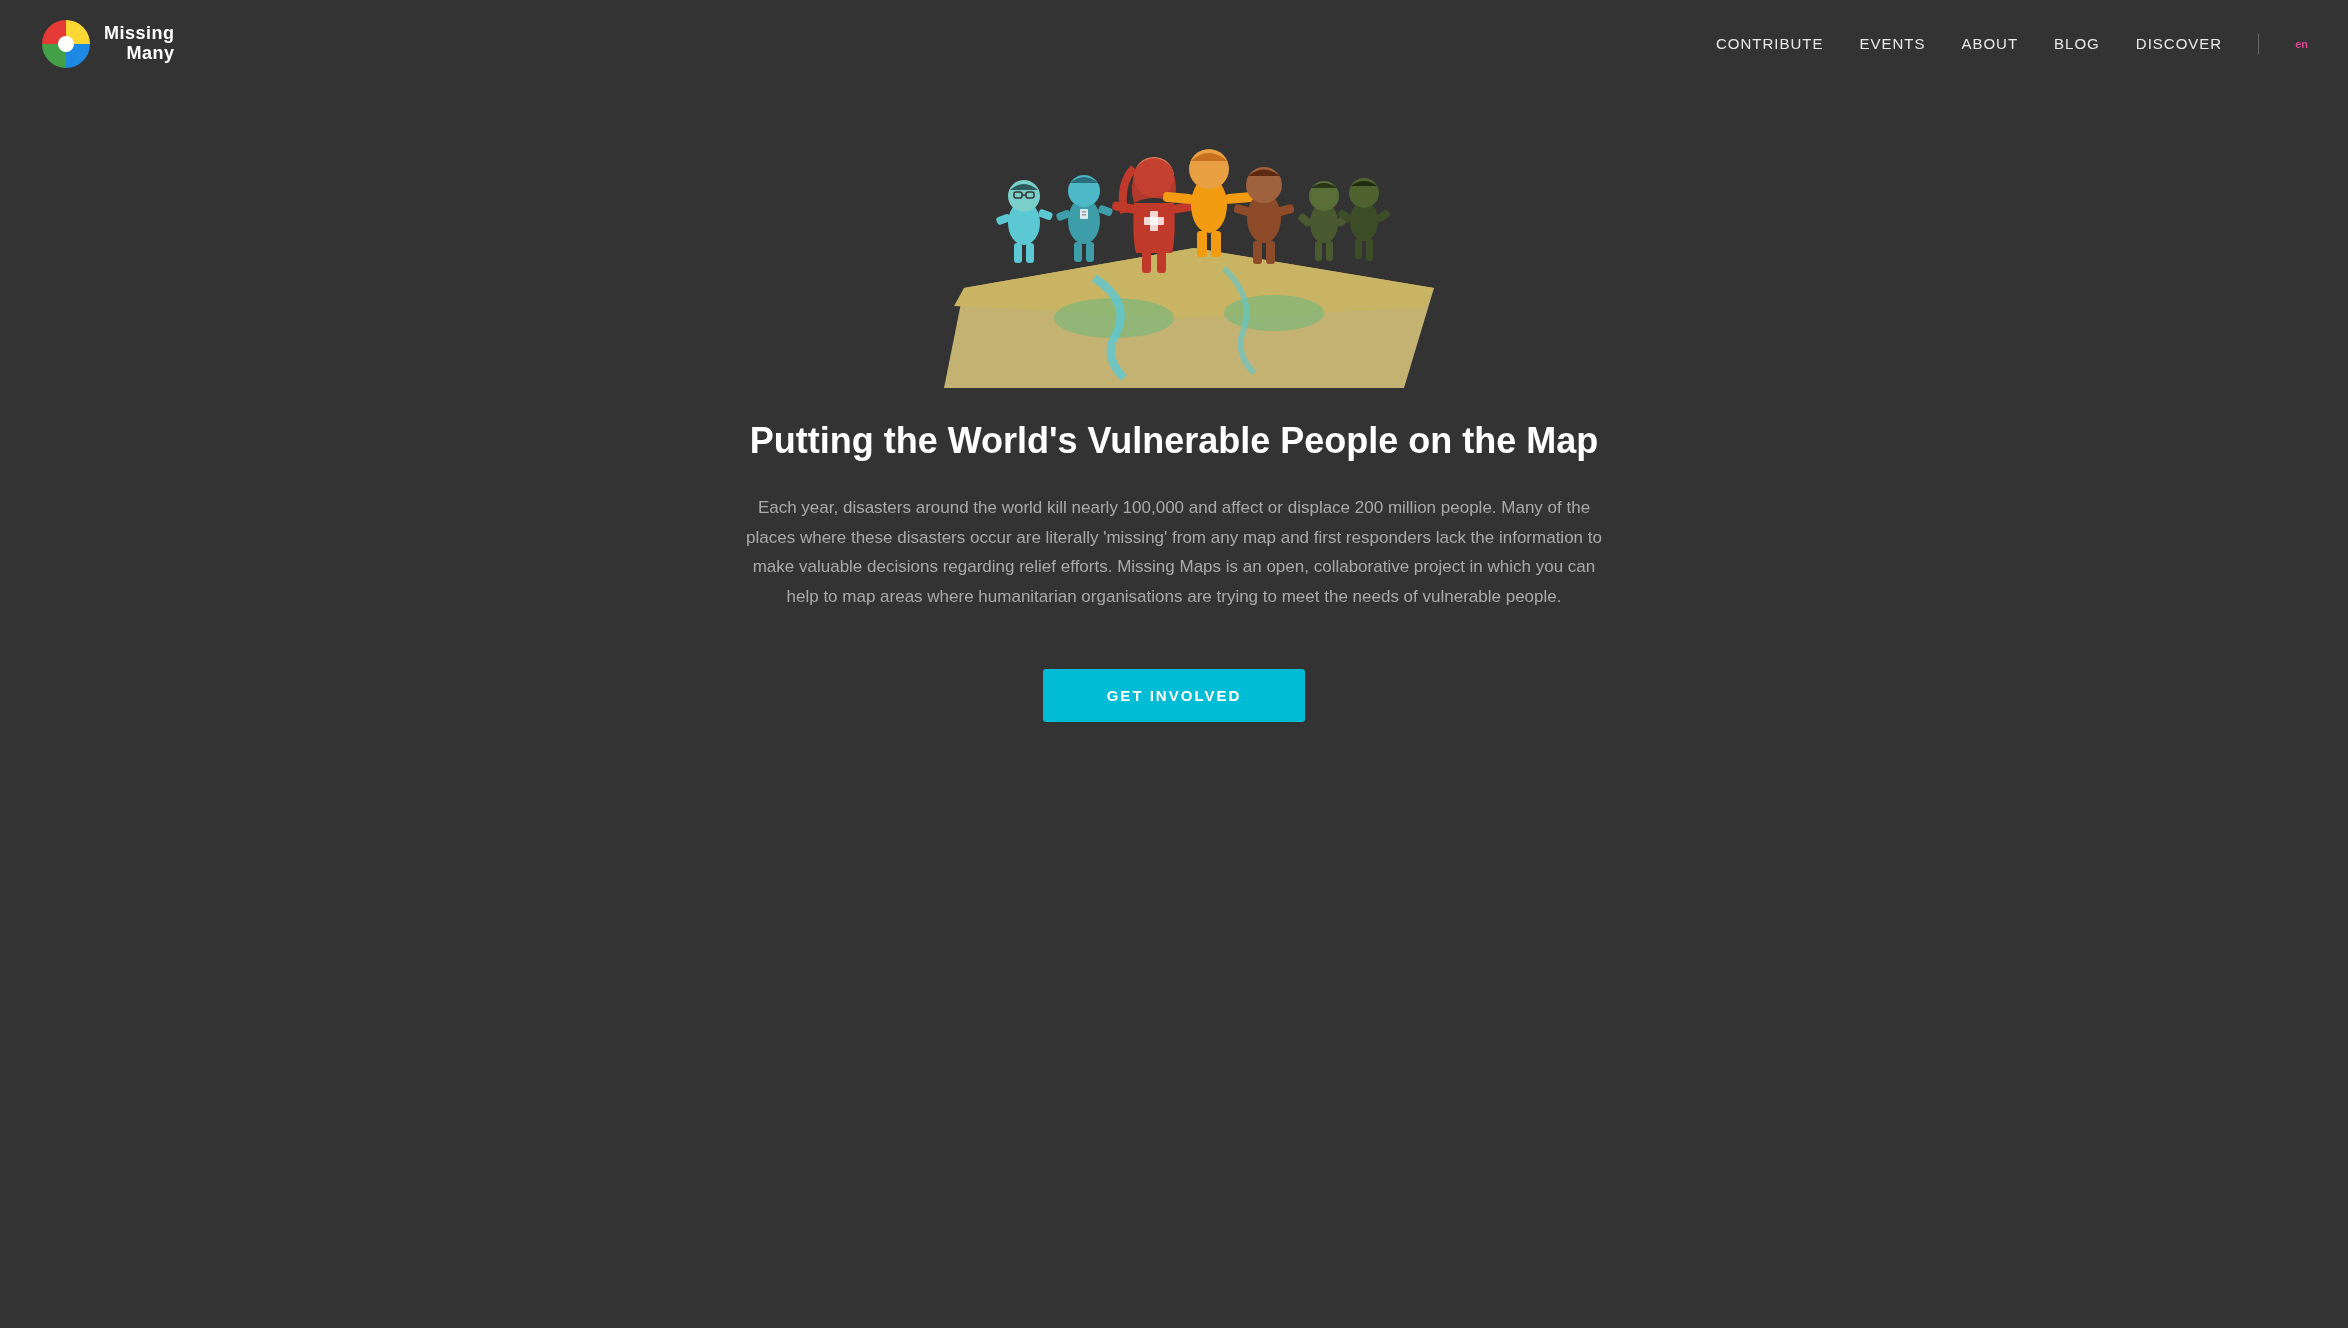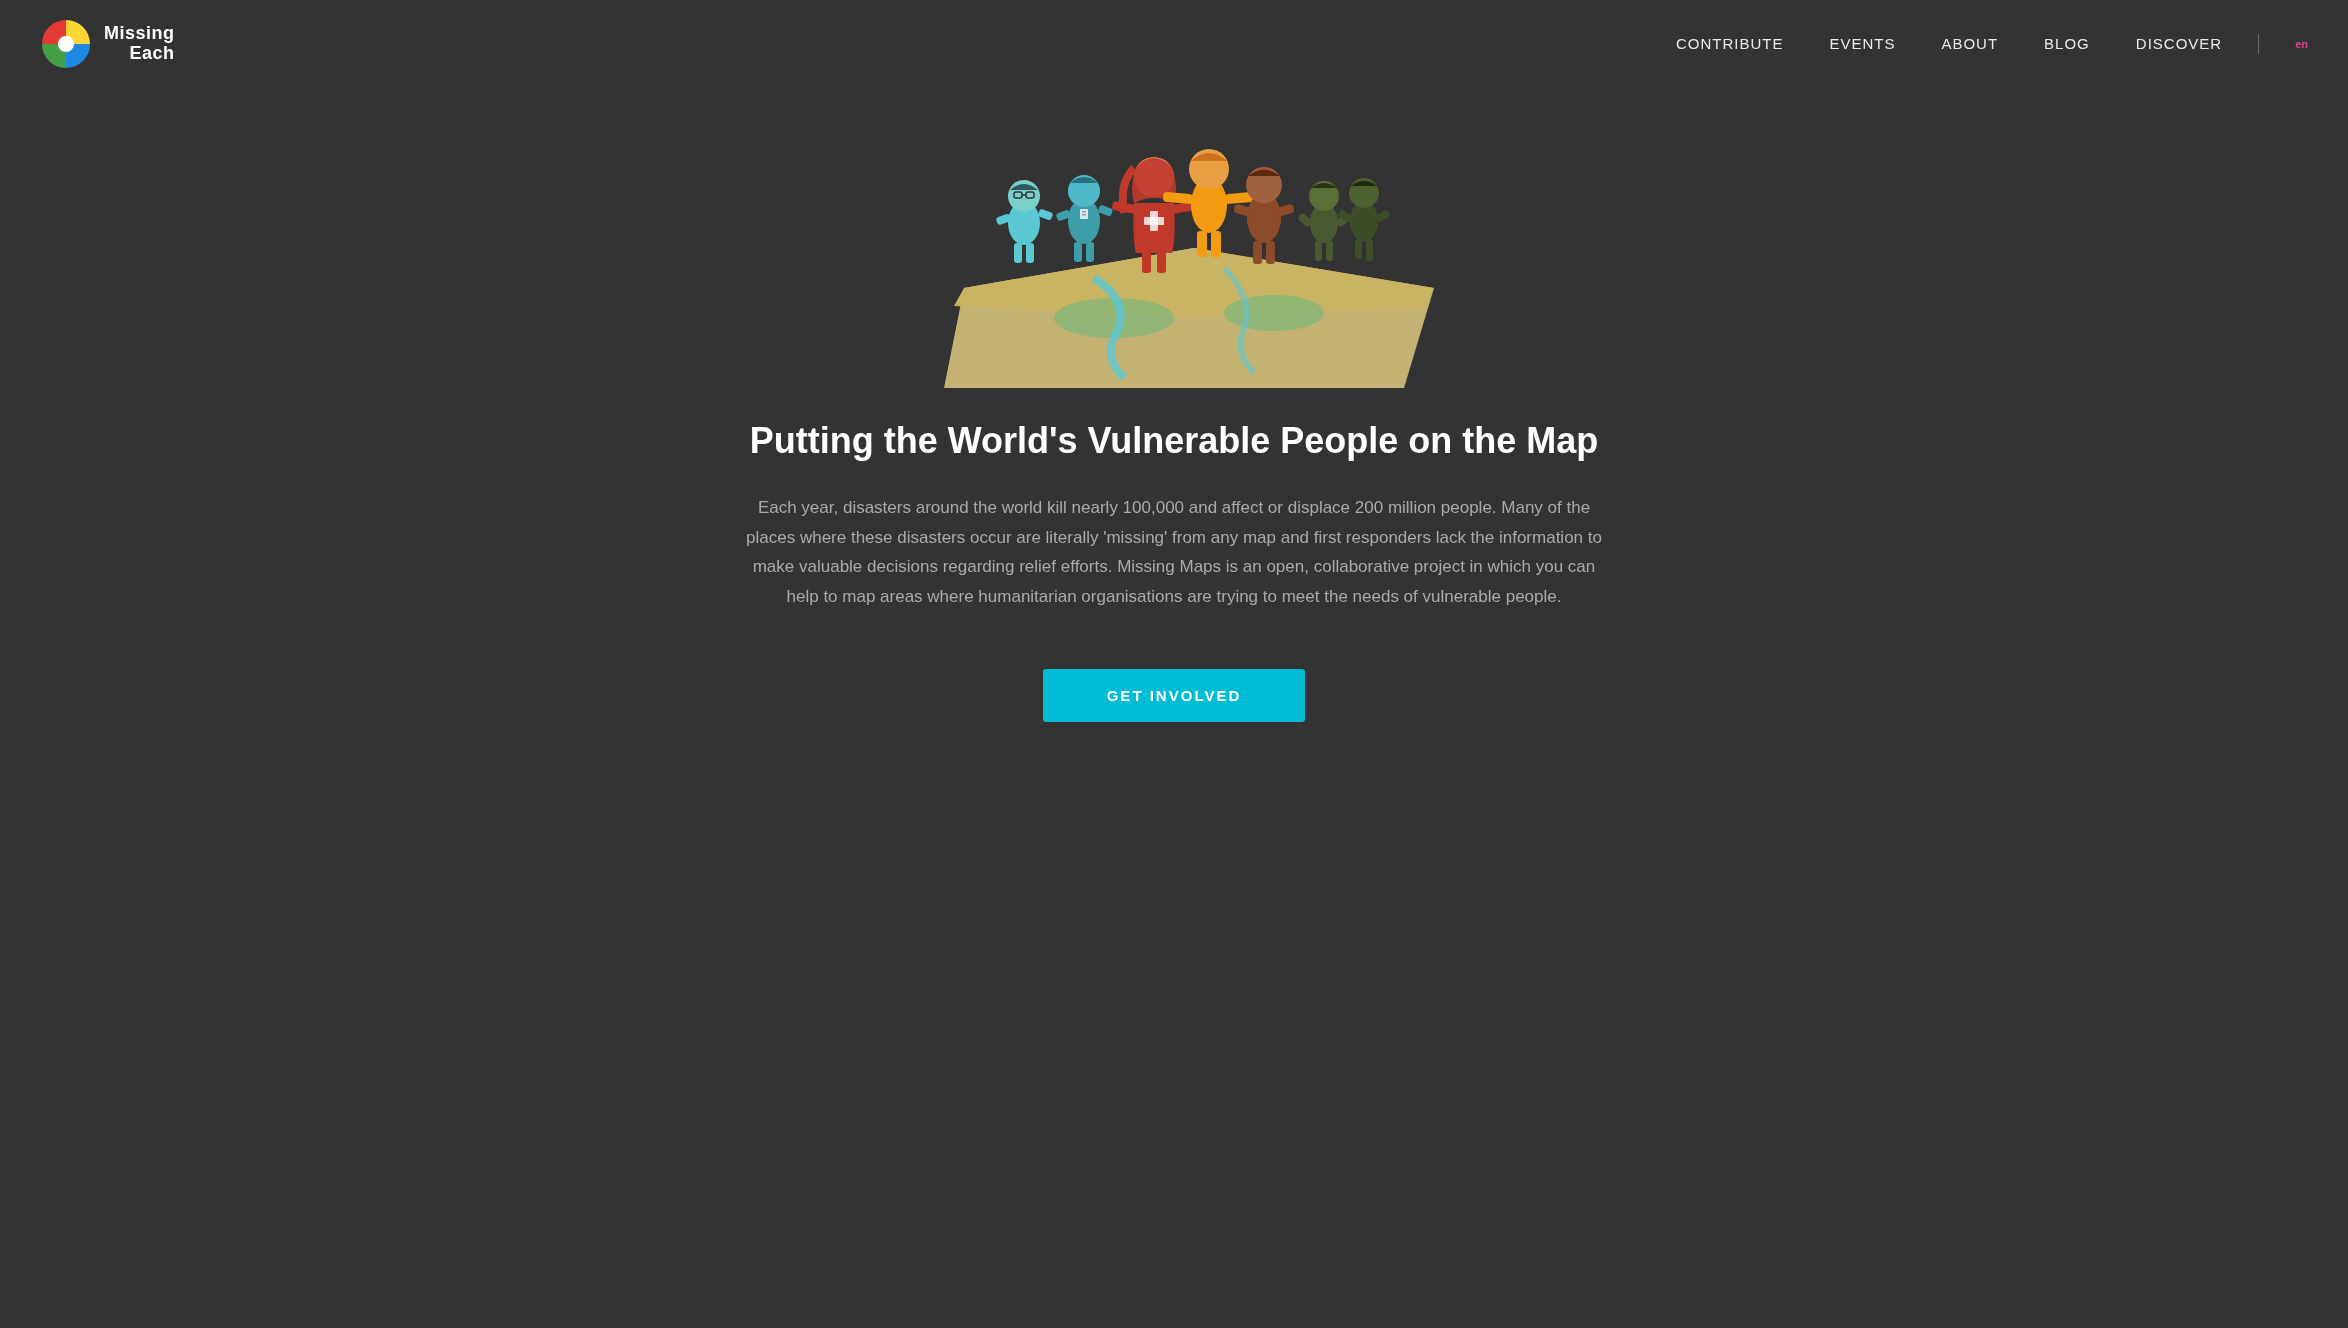--- a/index.html
+++ b/index.html
@@ -58,21 +58,21 @@
       font-size: 18px;
       font-weight: 700;
       color: #ffffff;
       letter-spacing: 0.5px;
       text-align: right;
     }
 
     .nav-links {
       display: flex;
       align-items: flex-start;
-      gap: 46px;
+      gap: 36px;
       list-style: none;
     }
 
     .nav-links li a {
       text-decoration: none;
       color: #ffffff;
       font-size: 15px;
       font-weight: 500;
       letter-spacing: 1px;
       text-transform: uppercase;
@@ -162,21 +162,21 @@
         <path d="M26,26 L50,26 A24,24 0 0,0 26,2 Z" fill="#fdd835"></path>
 
         <path d="M26,26 L50,26 A24,24 0 0,1 26,50 Z" fill="#1e88e5"></path>
 
         <path d="M26,26 L26,50 A24,24 0 0,1 2,26 Z" fill="#43a047"></path>
         <circle cx="26" cy="26" r="8" fill="#ffffff"></circle>
       </svg>
     </div>
     <div class="logo-text">
       <span>Missing</span>
-      <span>Each</span>
+      <span>Many</span>
     </div>
   </div>
 
   <div style="display:flex; align-items:center; gap:36px;">
     <ul class="nav-links">
       <li>
         <a href="#">CONTRIBUTE</a>
       </li>
       <li>
         <a href="#">EVENTS</a>

